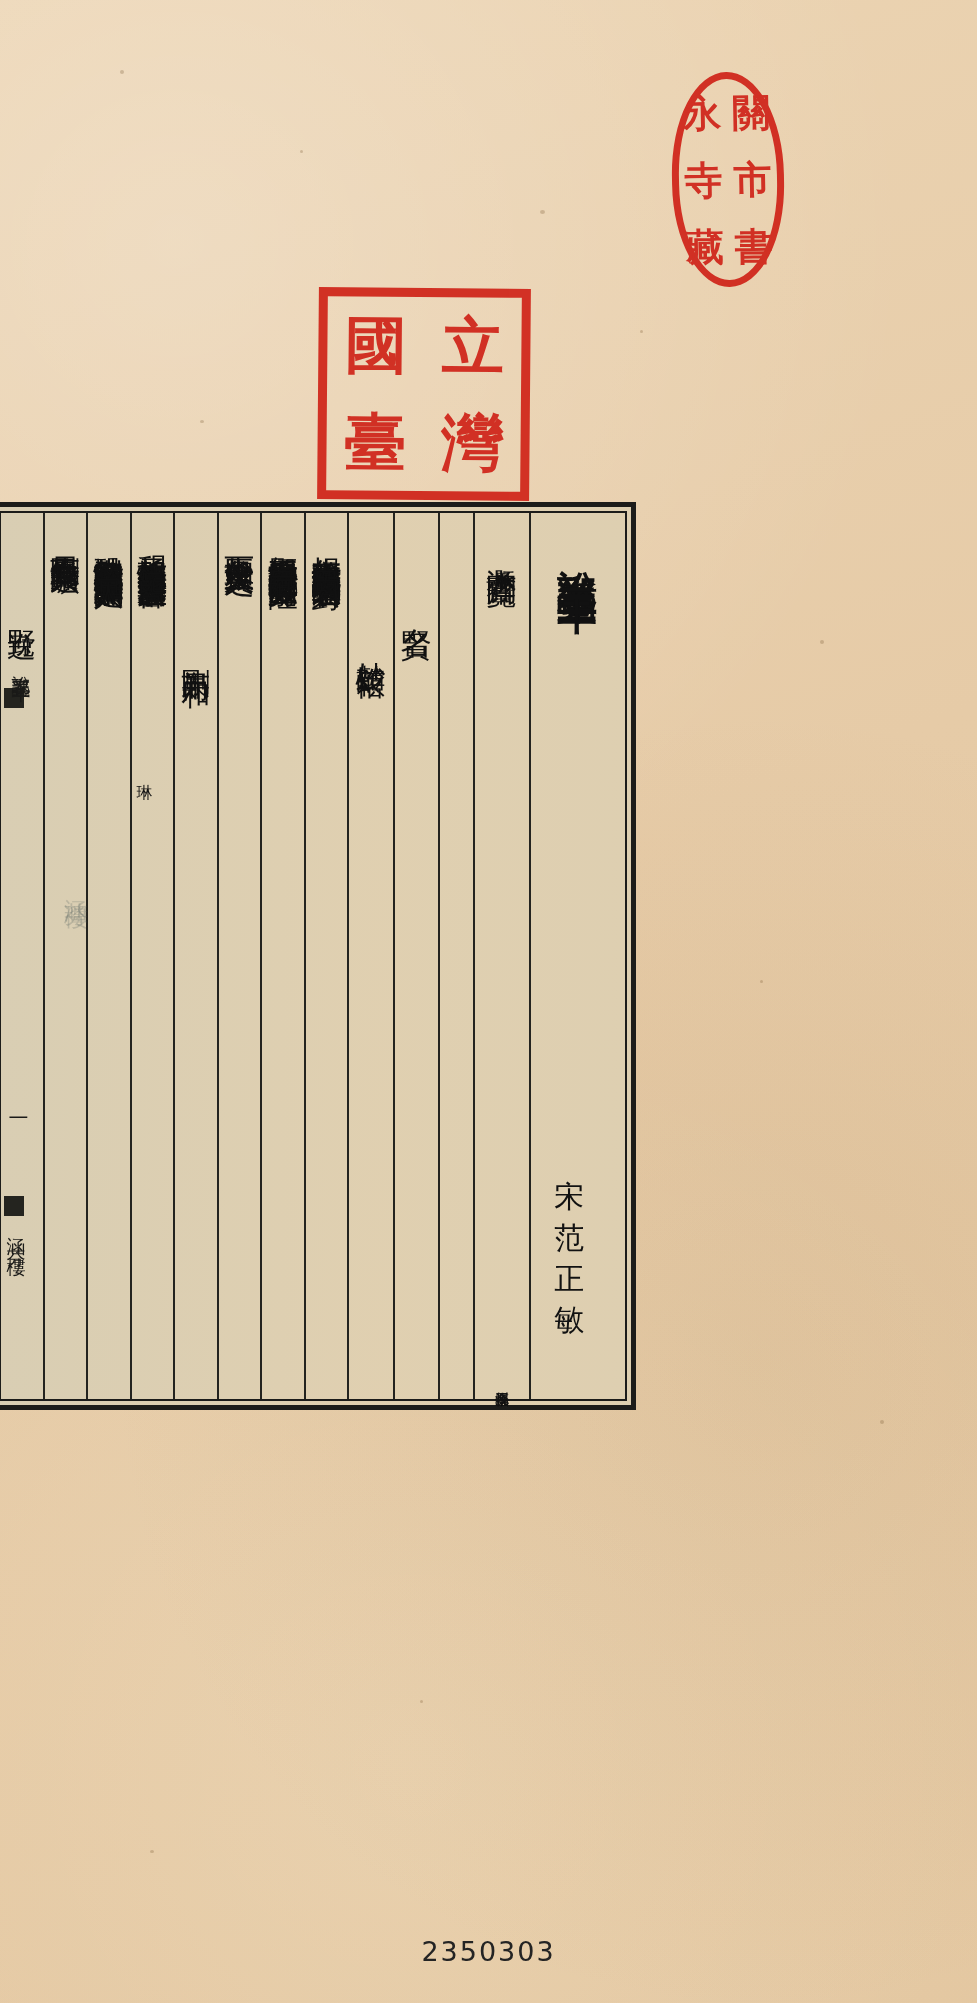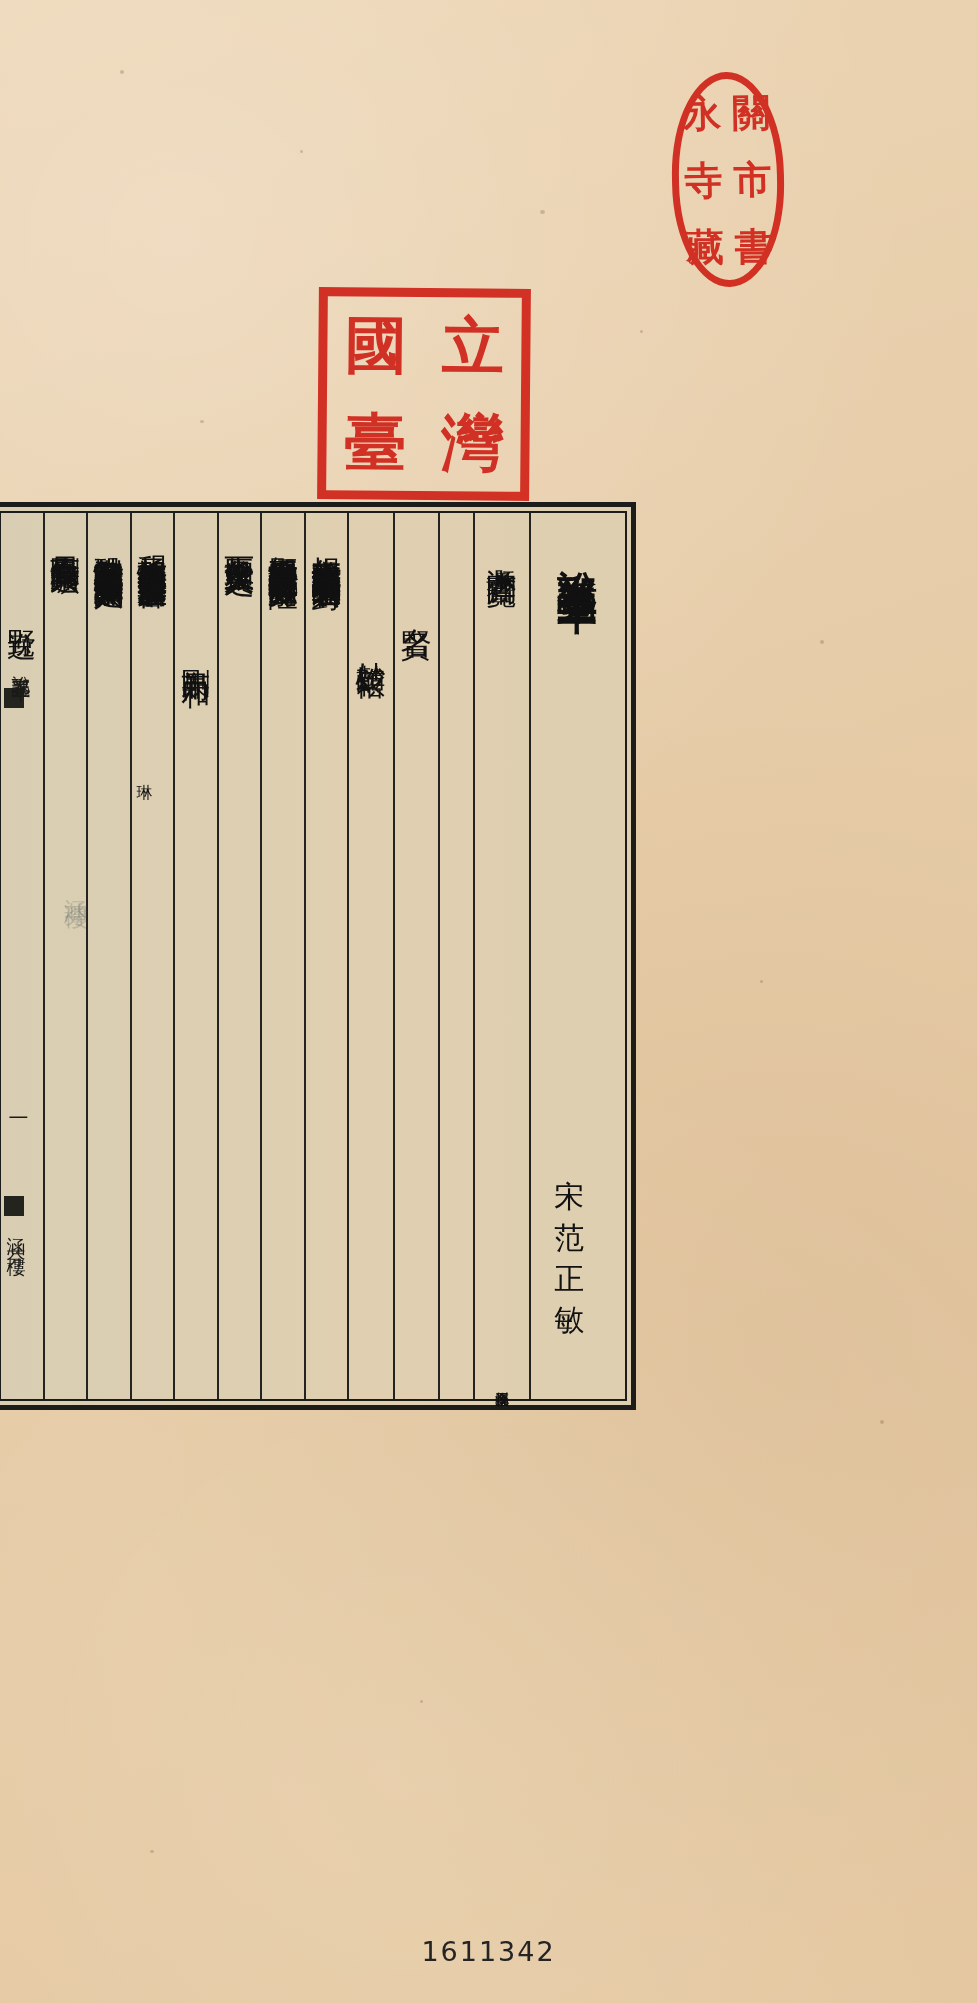--- a/index.html
+++ b/index.html
@@ -349,13 +349,13 @@
 </div>
 
 <div class="fish-mark fish-a"></div>
 <div class="fish-mark fish-b"></div>
 <div class="edge-strip">說郛卷三十二</div>
 <div class="edge-num">一</div>
 <div class="edge-foot">涵芬樓</div>
 
 <div class="ghost" style="left:60px;top:880px;">涵芬樓</div>
 
-<div class="accession">1611342</div>
+<div class="accession">2350303</div>
 
 </body></html>

